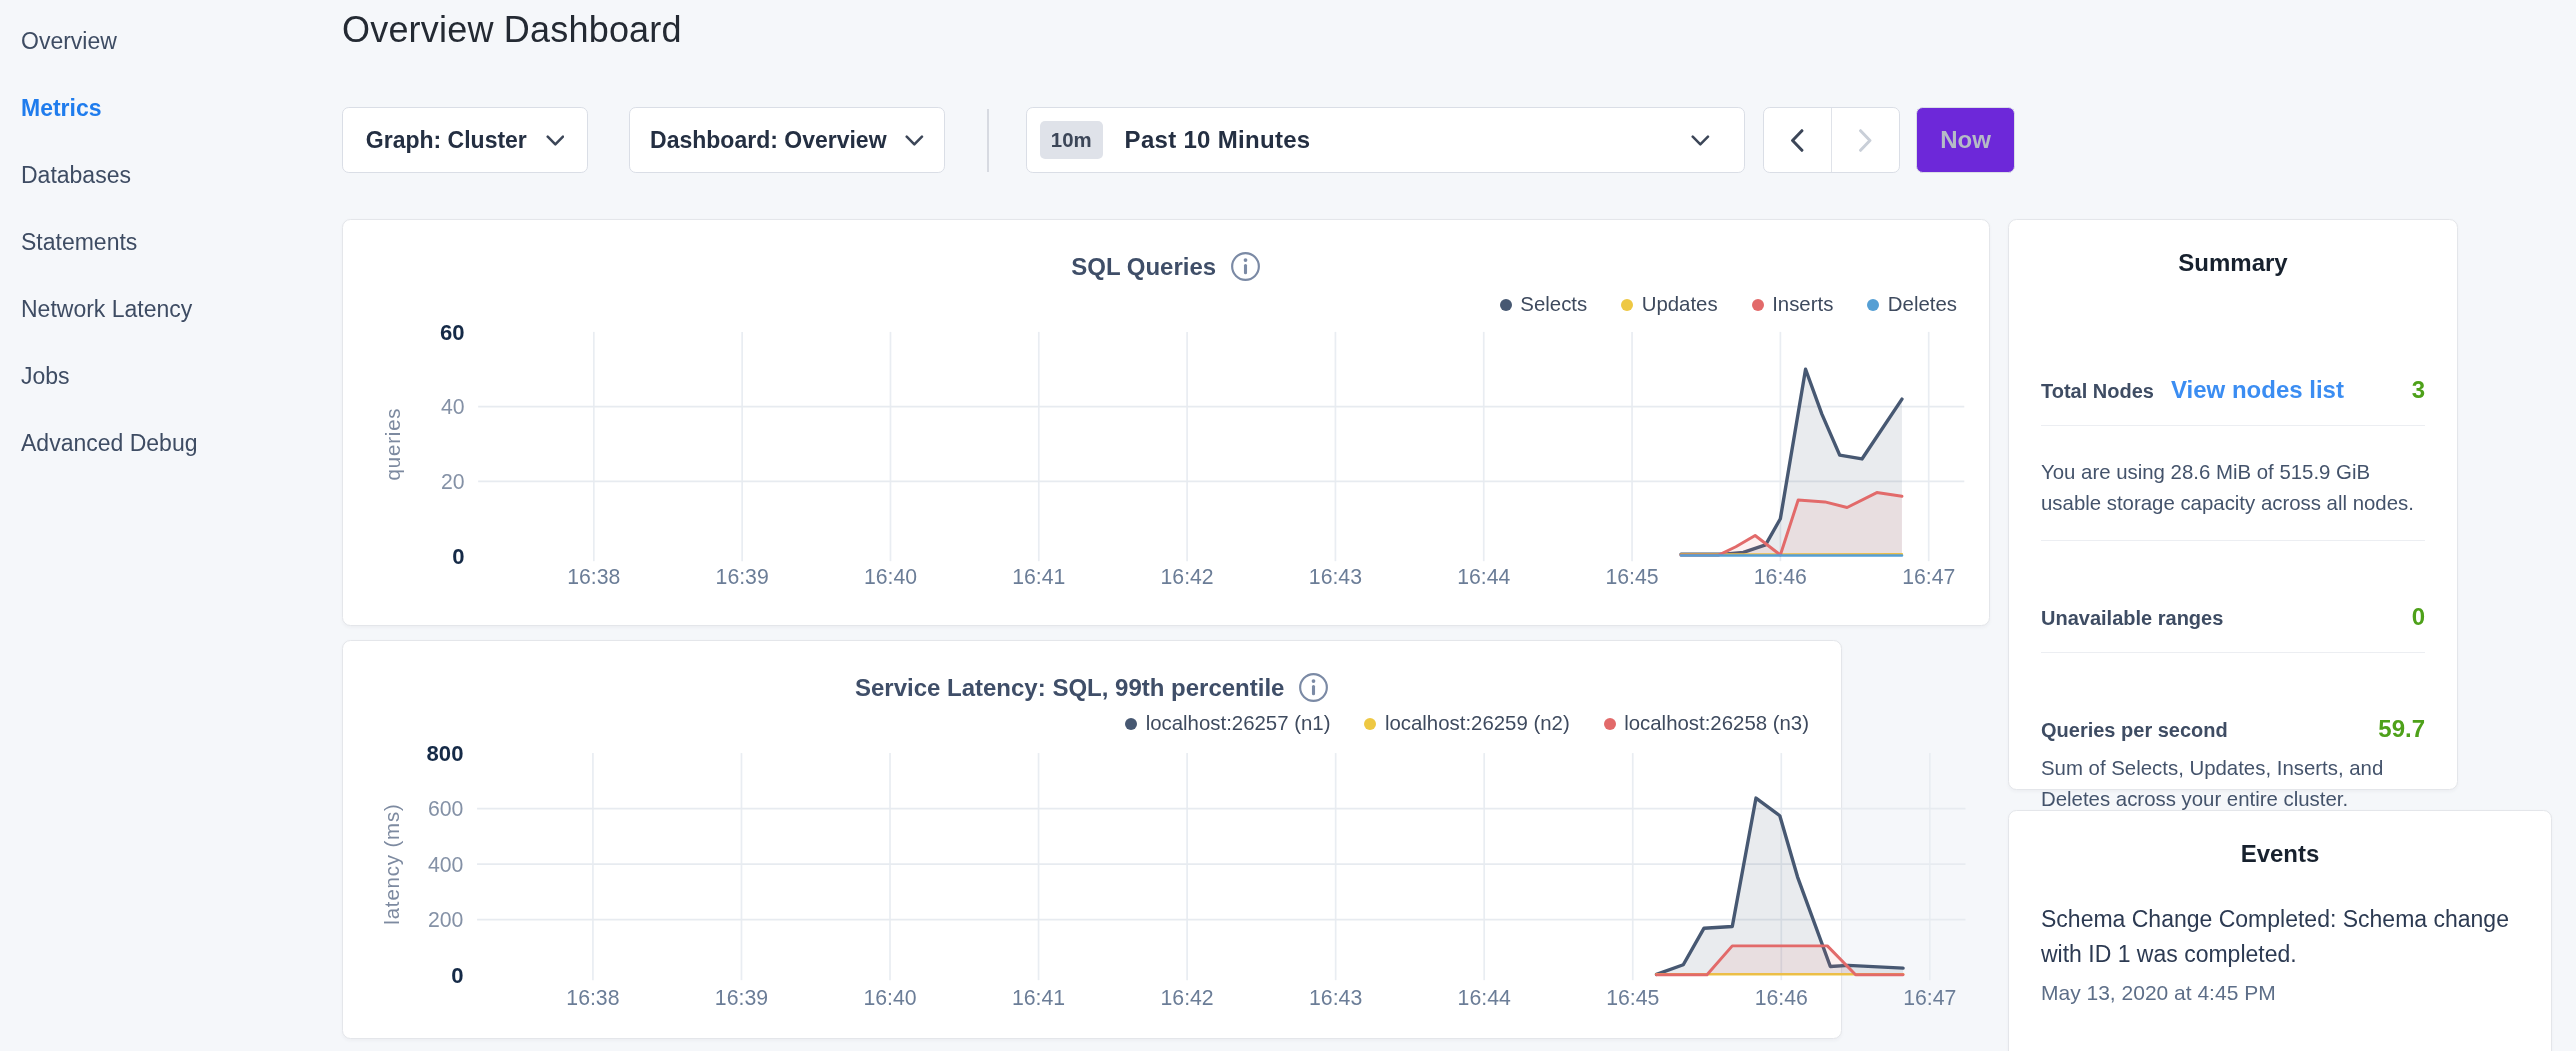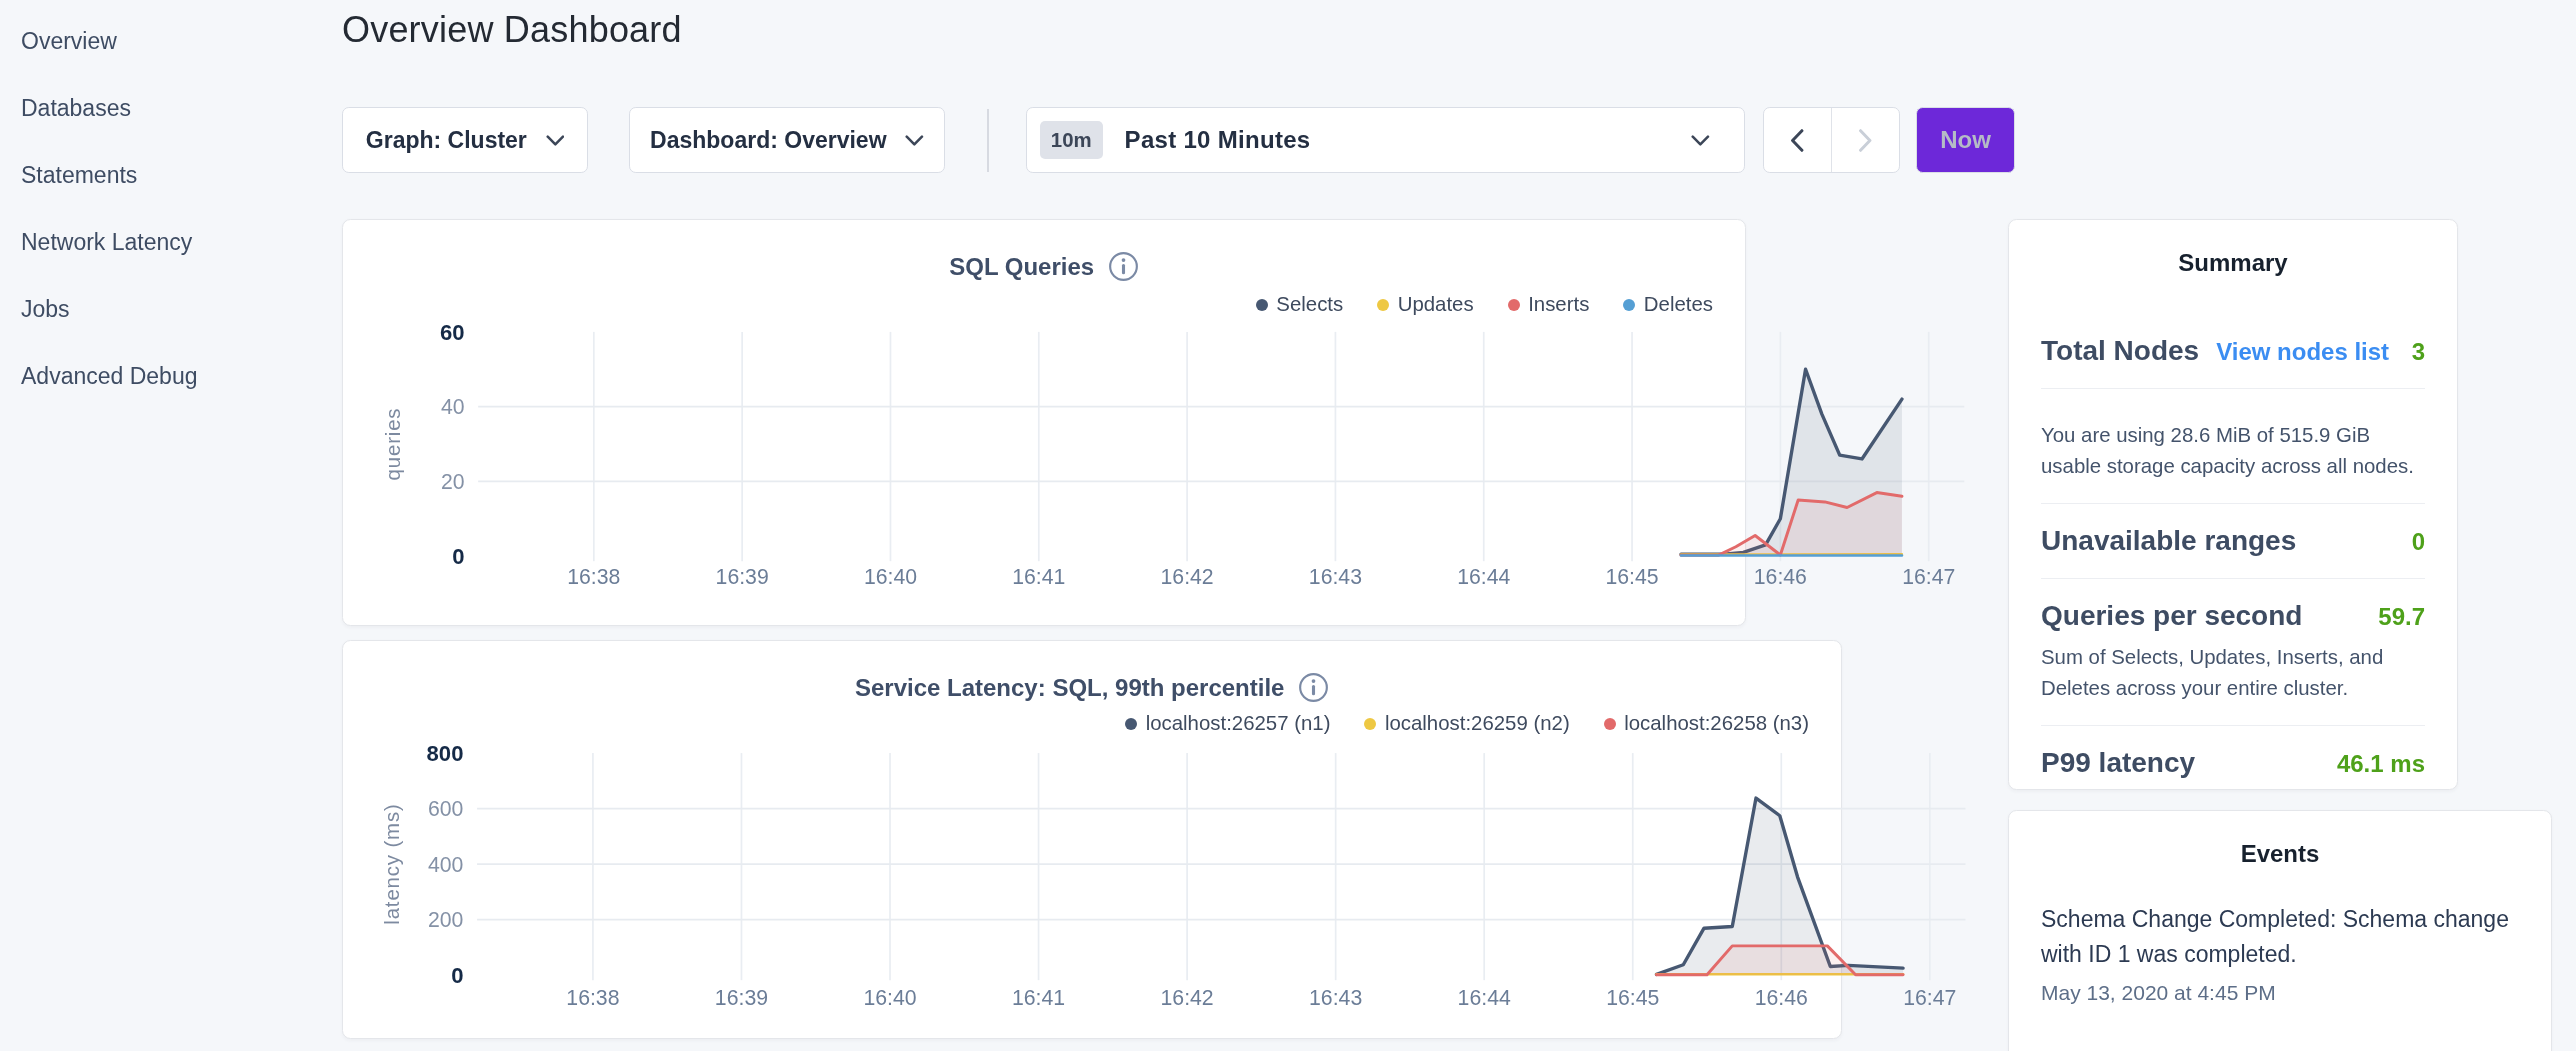--- a/index.html
+++ b/index.html
@@ -36,21 +36,21 @@
   .time-label { font-size:24px; font-weight:700; color:#242f42; letter-spacing:0.3px; }
   .time-picker .spacer { flex:1; }
   .pager { left:1763px; width:137px; padding:0; overflow:hidden; }
   .pager .half { width:50%; height:100%; display:flex; align-items:center; justify-content:center; cursor:pointer; }
   .pager .sep { width:1.7px; height:100%; background:#e0e3e9; }
   .now-btn { left:1916px; width:99px; justify-content:center;
     background:#6d28d9; font-size:24px; font-weight:700; color:#b5bcc6; cursor:default; }
   
   .panel { position:absolute; background:#fff; border:1.7px solid #e4e6ea; border-radius:8.5px;
     box-shadow:0 1.7px 3.4px rgba(40,50,70,0.04); }
-  #chart1 { left:342px; top:219px; width:1404px; height:407px; }
+  #chart1 { left:342px; top:219px; width:1648px; height:407px; }
   #chart2 { left:342px; top:640px; width:1500px; height:399px; }
   #summary { left:2008px; top:219px; width:450px; height:571px; }
   #events  { left:2008px; top:810px; width:544px; height:281px; }
   
   .chart-title-row { position:absolute; left:0; right:0; top:31px;
     display:flex; justify-content:center; align-items:center; gap:13.6px; }
   .chart-title { font-size:24px; font-weight:700; color:#3f4e68; }
   .legend { position:absolute; right:32px; top:73px; display:flex; gap:34px; align-items:center; }
   #chart2 .legend { top:71px; }
   .legend-item { display:flex; align-items:center; gap:8.5px; font-size:20.4px; color:#3e4a5e; cursor:pointer; }
@@ -62,36 +62,39 @@
   .ytick { font-family:"Liberation Sans", sans-serif; font-size:25px; fill:#8491a6; text-anchor:end; }
   .ytick.strong { font-weight:700; fill:#152a47; font-size:26px; }
   .xtick { font-family:"Liberation Sans", sans-serif; font-size:25px; fill:#6b7d97; text-anchor:middle; }
   .ylab { font-family:"Liberation Sans", sans-serif; font-size:24px; fill:#7d8aa0; letter-spacing:1px; }
   
   .side-title { text-align:center; font-size:24px; font-weight:700; color:#17212e; padding-top:29px; }
   .summary-body { padding:37px 32px 0 32px; }
   .srow { padding:21px 0; border-bottom:1.7px solid #eceef2; }
   .srow:last-child { border-bottom:none; }
   .srow-main { display:flex; align-items:baseline; }
-  .srow-label { font-size:28px; font-weight:700; color:#3e4c63; }
+  .srow-label { font-size:20px; font-weight:700; color:#3e4c63;margin-top:45px; }
   .srow-link { font-size:24px; font-weight:700; color:#3b8df2; margin-left:17px; cursor:pointer; }
   .srow-value { margin-left:auto; font-size:24px; font-weight:700; color:#4ea11a; }
   .srow-desc { margin-top:10.2px; font-size:20.4px; line-height:31px; color:#44536b; }
   
   .events-body { padding:34px 32px 0 32px; }
   .event-msg { font-size:23px; line-height:35px; color:#2c3a52; }
   .event-date { margin-top:8.5px; font-size:21px; color:#5d6e88; }
 </style>
 </head>
 <body>
 
 <nav class="sidebar">
   <ul>
     <li>
         <span>Overview</span>
+      </li>
+    <li class="active">
+        <span>Metrics</span>
       </li>
     <li>
         <span>Databases</span>
       </li>
     <li>
         <span>Statements</span>
       </li>
     <li>
         <span>Network Latency</span>
       </li>

